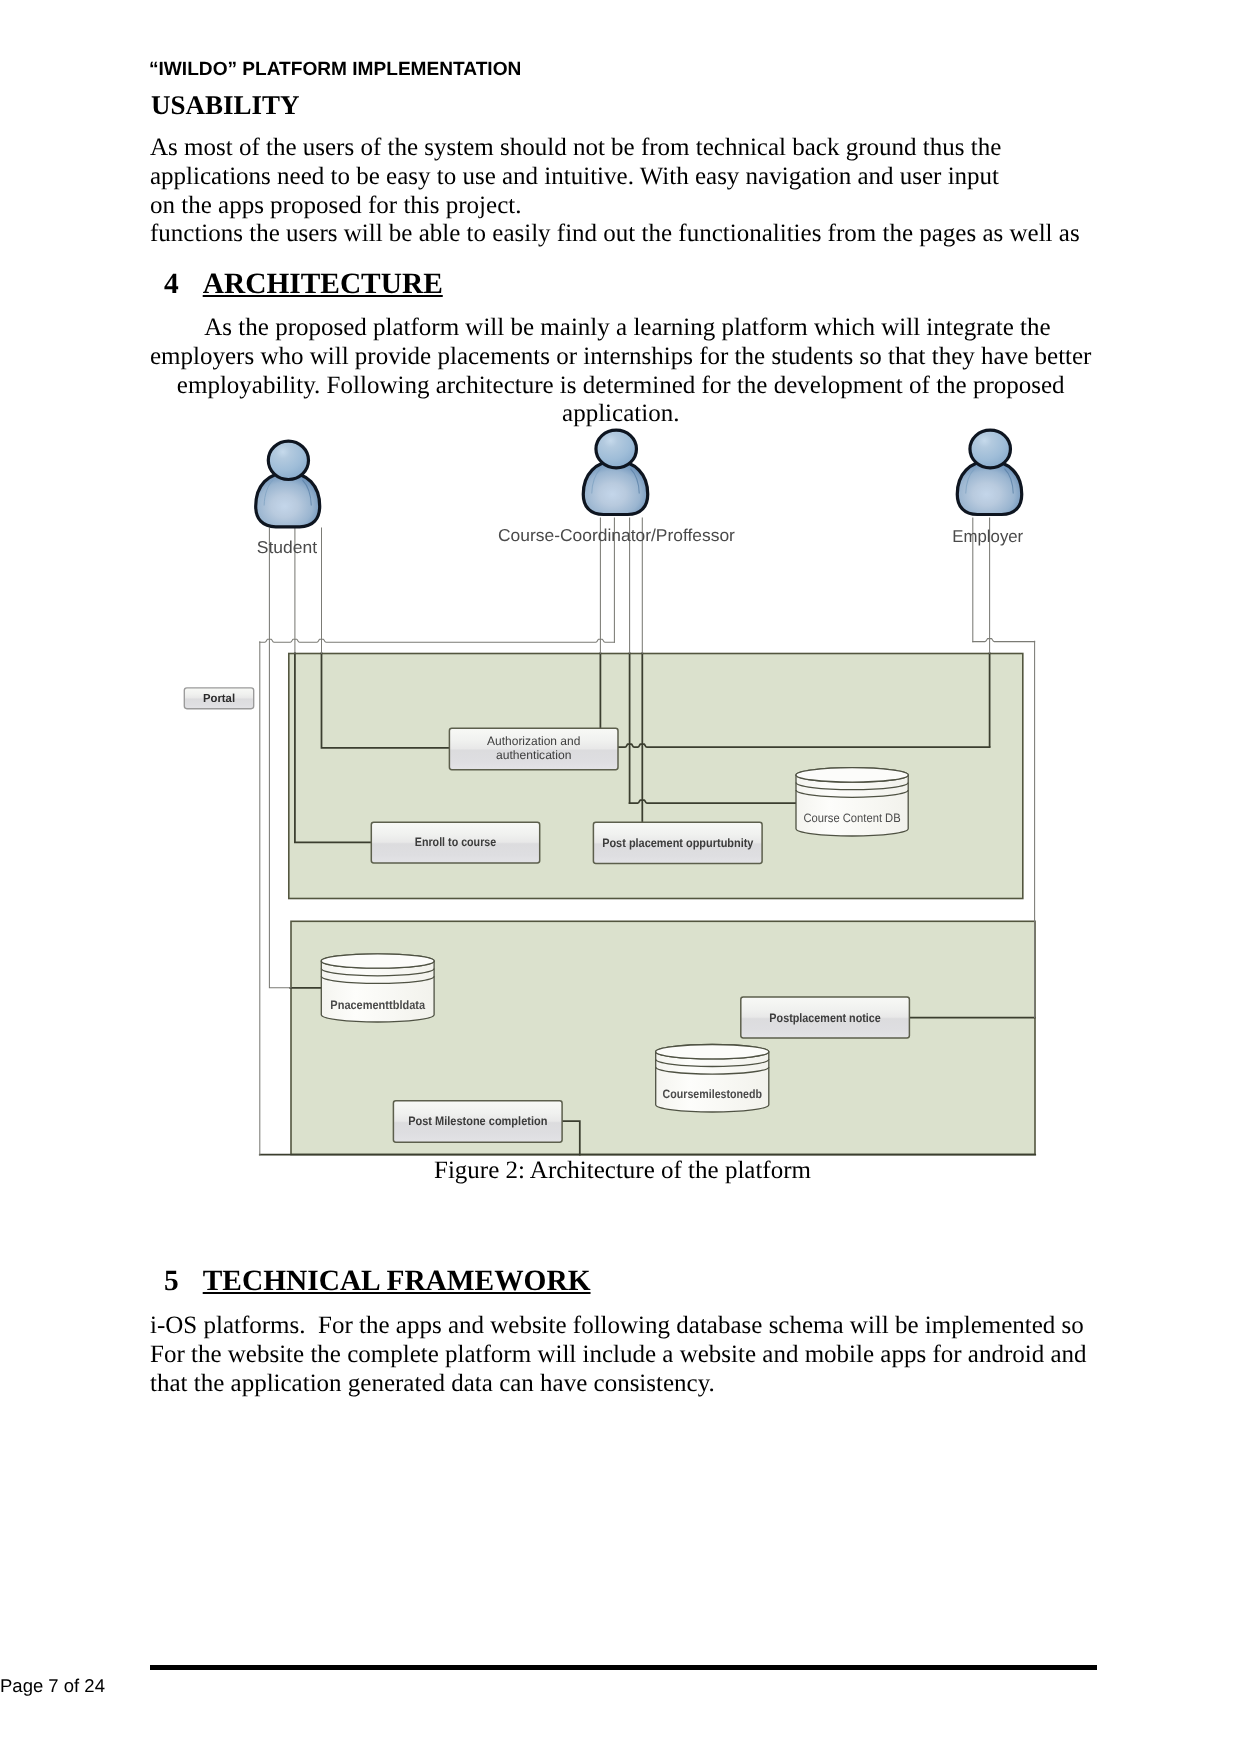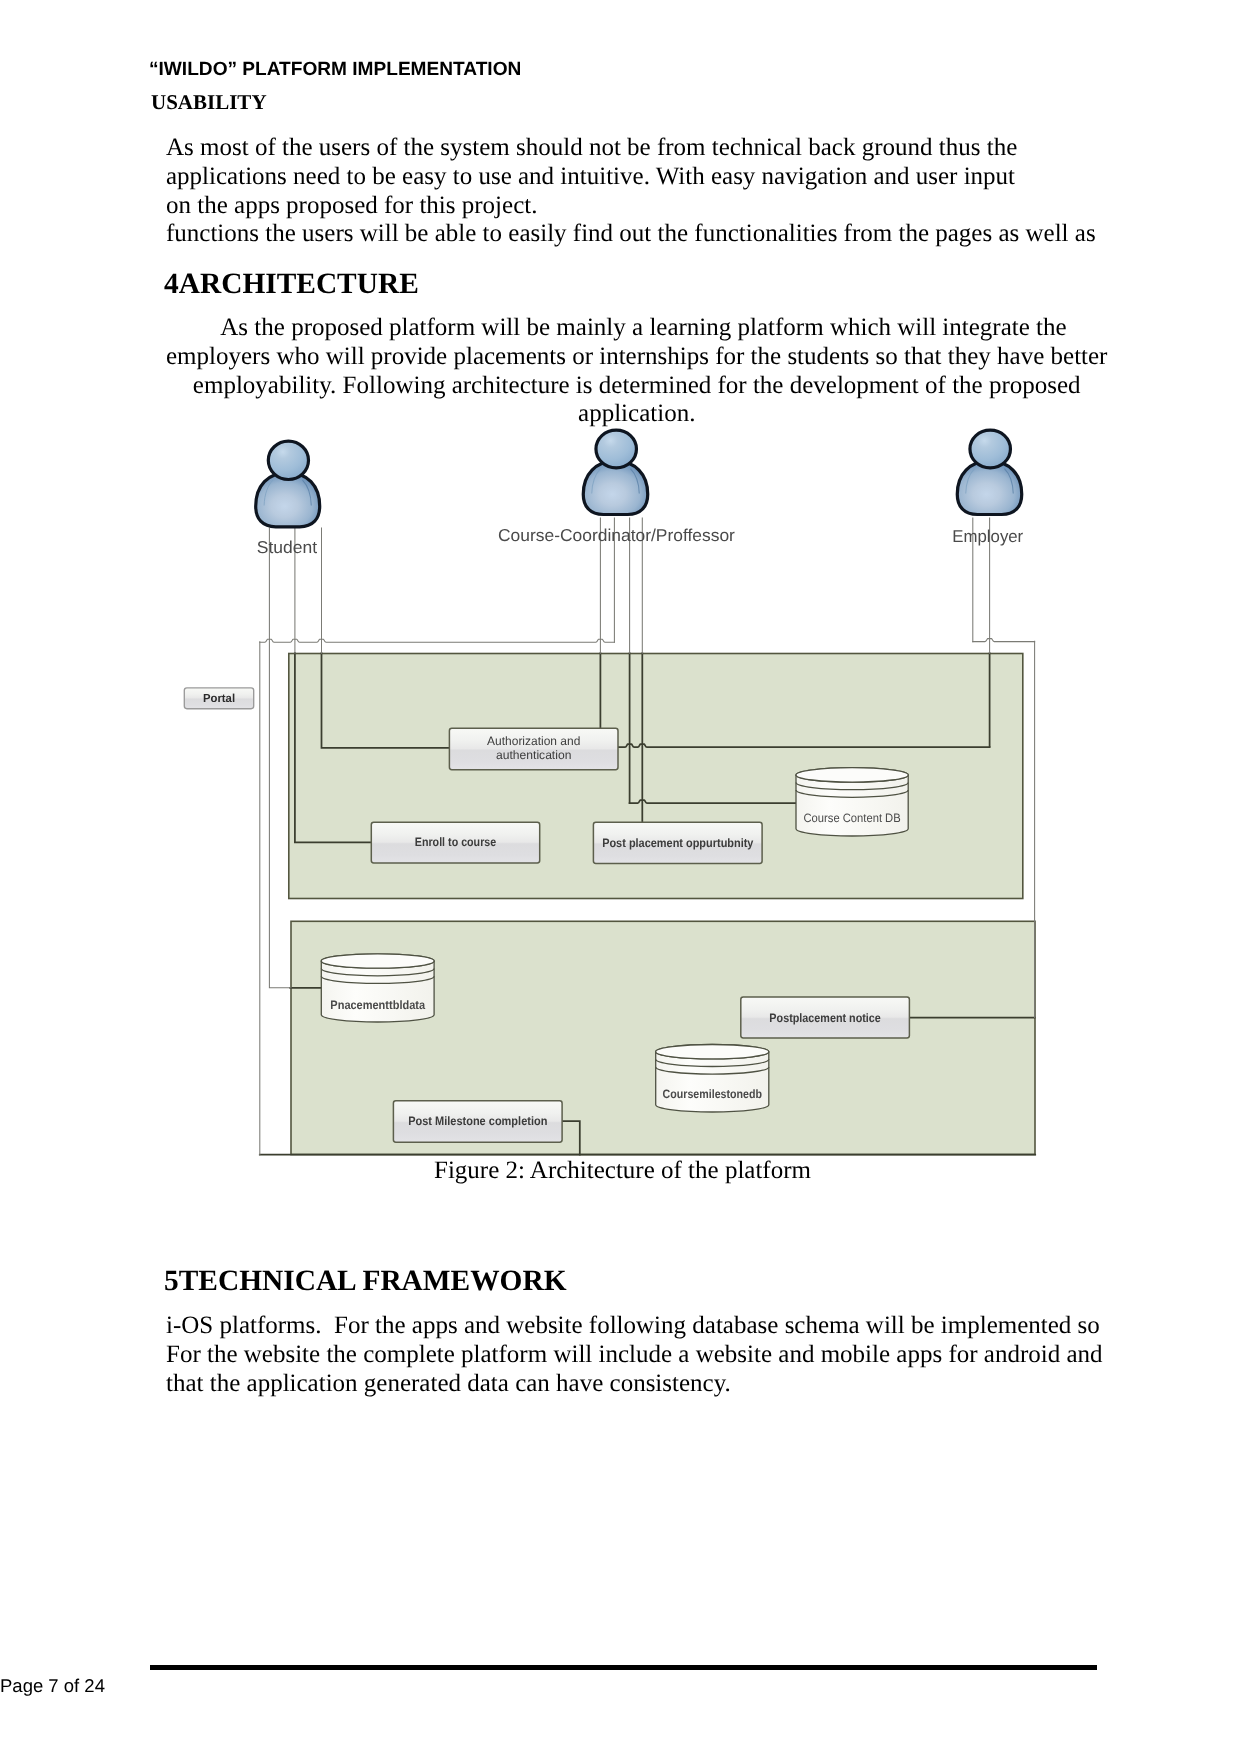--- a/index.html
+++ b/index.html
@@ -4,28 +4,28 @@
 <style>
   html,body{margin:0;padding:0;background:#fff;}
   body{width:1241px;height:1754px;position:relative;overflow:hidden;
        font-family:"Liberation Serif",serif;color:#000;
        -webkit-font-smoothing:antialiased;text-rendering:geometricPrecision;}
   svg text{-webkit-font-smoothing:antialiased;}
   .page{position:absolute;left:0;top:16px;width:1241px;height:1754px;background:#fff;}
 
   .hdr{position:absolute;left:149px;top:43px;font-family:"Liberation Sans",sans-serif;
        font-weight:bold;font-size:19.1px;white-space:nowrap;}
-  .h-usability{position:absolute;left:151px;top:74px;font-weight:bold;font-size:21px;white-space:nowrap;}
+  .h-usability{position:absolute;left:151px;top:74px;font-weight:bold;font-size:27px;white-space:nowrap;}
 
   .para{position:absolute;font-size:25px;line-height:28.8px;white-space:nowrap;}
-  .para div{white-space:nowrap;margin-left:16px;}
+  .para div{white-space:nowrap;}
 
   .h-sec{position:absolute;font-weight:bold;font-size:29.4px;white-space:nowrap;}
   .h-sec .num{display:inline-block;}
-  .h-sec .ttl{display:inline-block;margin-left:0;}
+  .h-sec .ttl{display:inline-block;margin-left:24px;text-decoration:underline;}
 
   .fig-cap{position:absolute;font-size:25px;white-space:nowrap;}
 
   .footer-rule{position:absolute;left:150px;top:1649px;width:947px;height:5px;background:#000;}
   .footer-txt{position:absolute;left:0;top:1659px;width:1241px;
        font-family:"Liberation Sans",sans-serif;font-size:18.5px;}
 
   #figure{position:absolute;left:0;top:0;width:1241px;height:1754px;pointer-events:none;}
 </style>
 </head>

